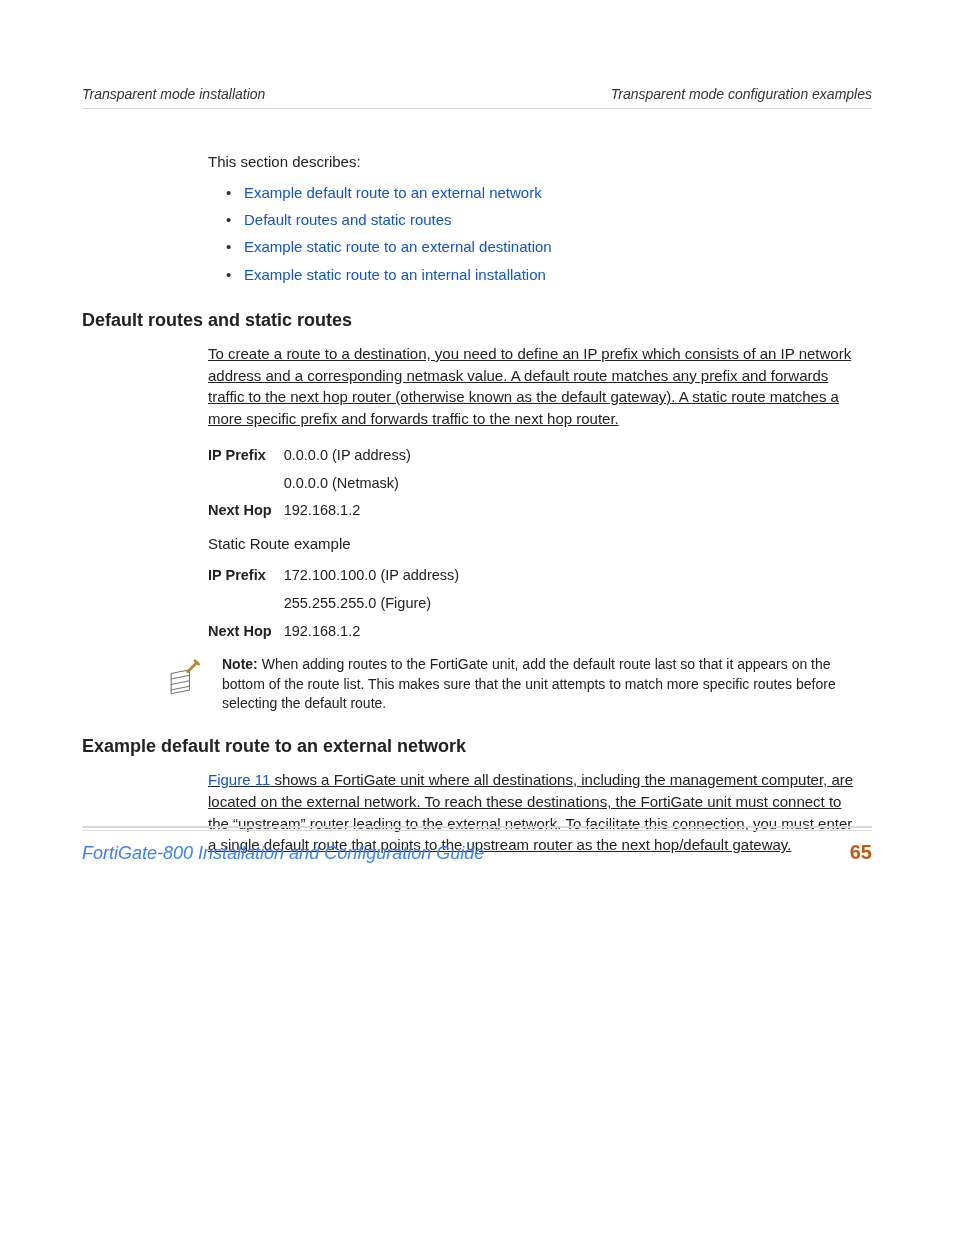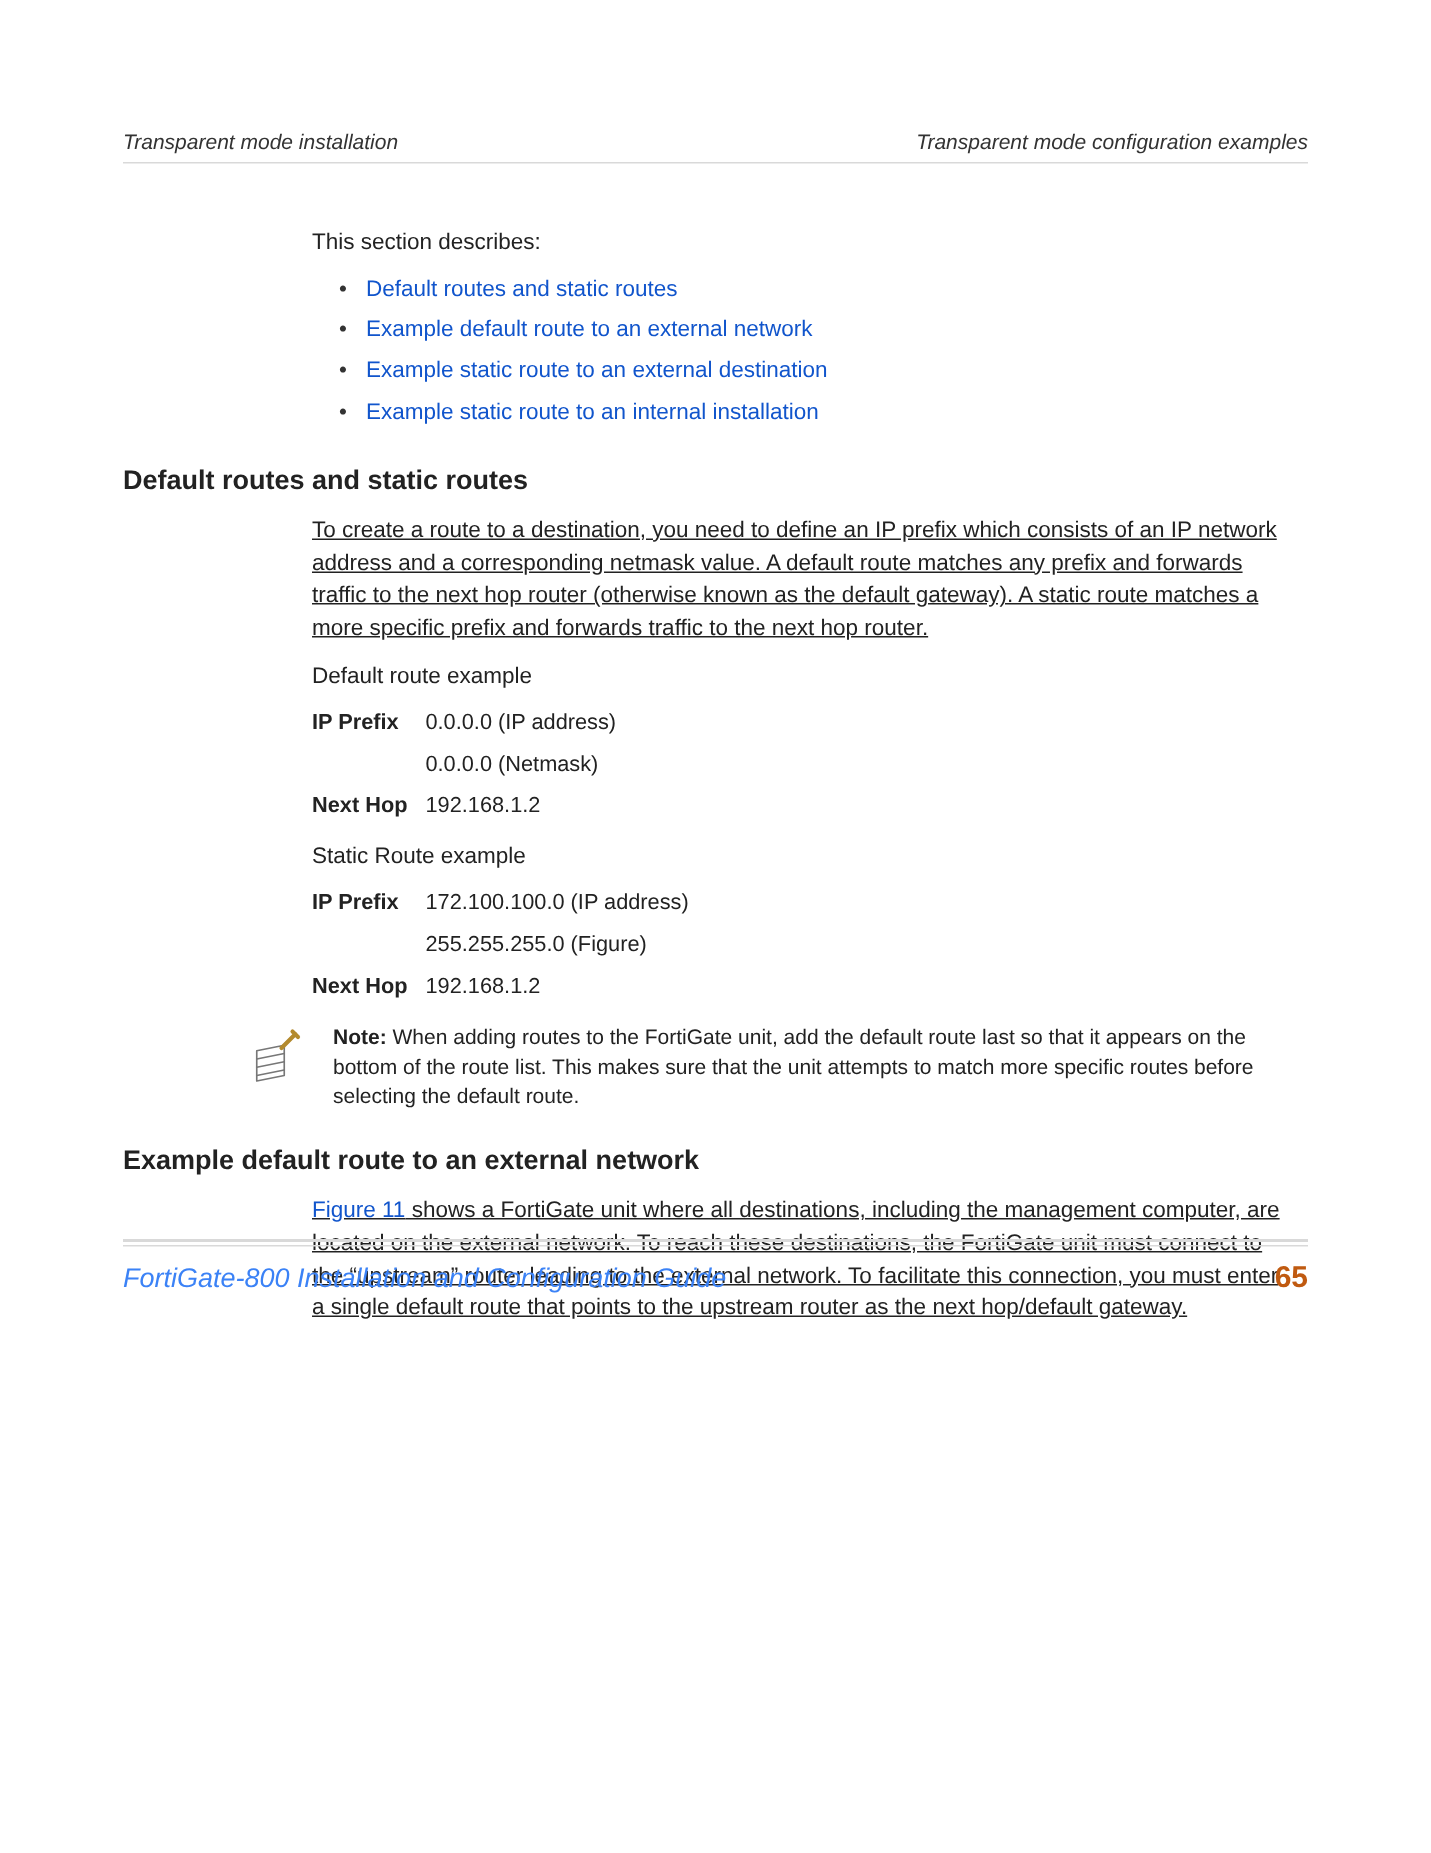--- a/index.html
+++ b/index.html
@@ -156,33 +156,32 @@
 
   <div class="header-row">
     <span>Transparent mode installation</span>
     <span>Transparent mode configuration examples</span>
   </div>
   <hr class="header-rule">
 
   <div class="body-col">
     <p class="intro">This section describes:</p>
     <ul class="toc">
+      <li><span class="bullet">•</span><a href="#" class="link-inline">Example default route to an external network</a></li>
       <li><span class="bullet">•</span><a href="#" class="link-inline">Default routes and static routes</a></li>
-      <li><span class="bullet">•</span><a href="#" class="link-inline">Example default route to an external network</a></li>
       <li><span class="bullet">•</span><a href="#" class="link-inline">Example static route to an external destination</a></li>
       <li><span class="bullet">•</span><a href="#" class="link-inline">Example static route to an internal installation</a></li>
     </ul>
   </div>
 
   <h2 class="section">Default routes and static routes</h2>
 
   <div class="body-col">
     <p class="para">To create a route to a destination, you need to define an IP prefix which consists of an IP network address and a corresponding netmask value. A default route matches any prefix and forwards traffic to the next hop router (otherwise known as the default gateway). A static route matches a more specific prefix and forwards traffic to the next hop router.</p>
 
-    <p class="example-label">Default route example</p>
     <table class="route">
       <tbody>
           <tr>
         <td class="key">IP Prefix</td>
         <td>0.0.0.0 (IP address)</td>
       </tr>
       <tr>
         <td></td>
         <td>0.0.0.0 (Netmask)</td>
       </tr>

